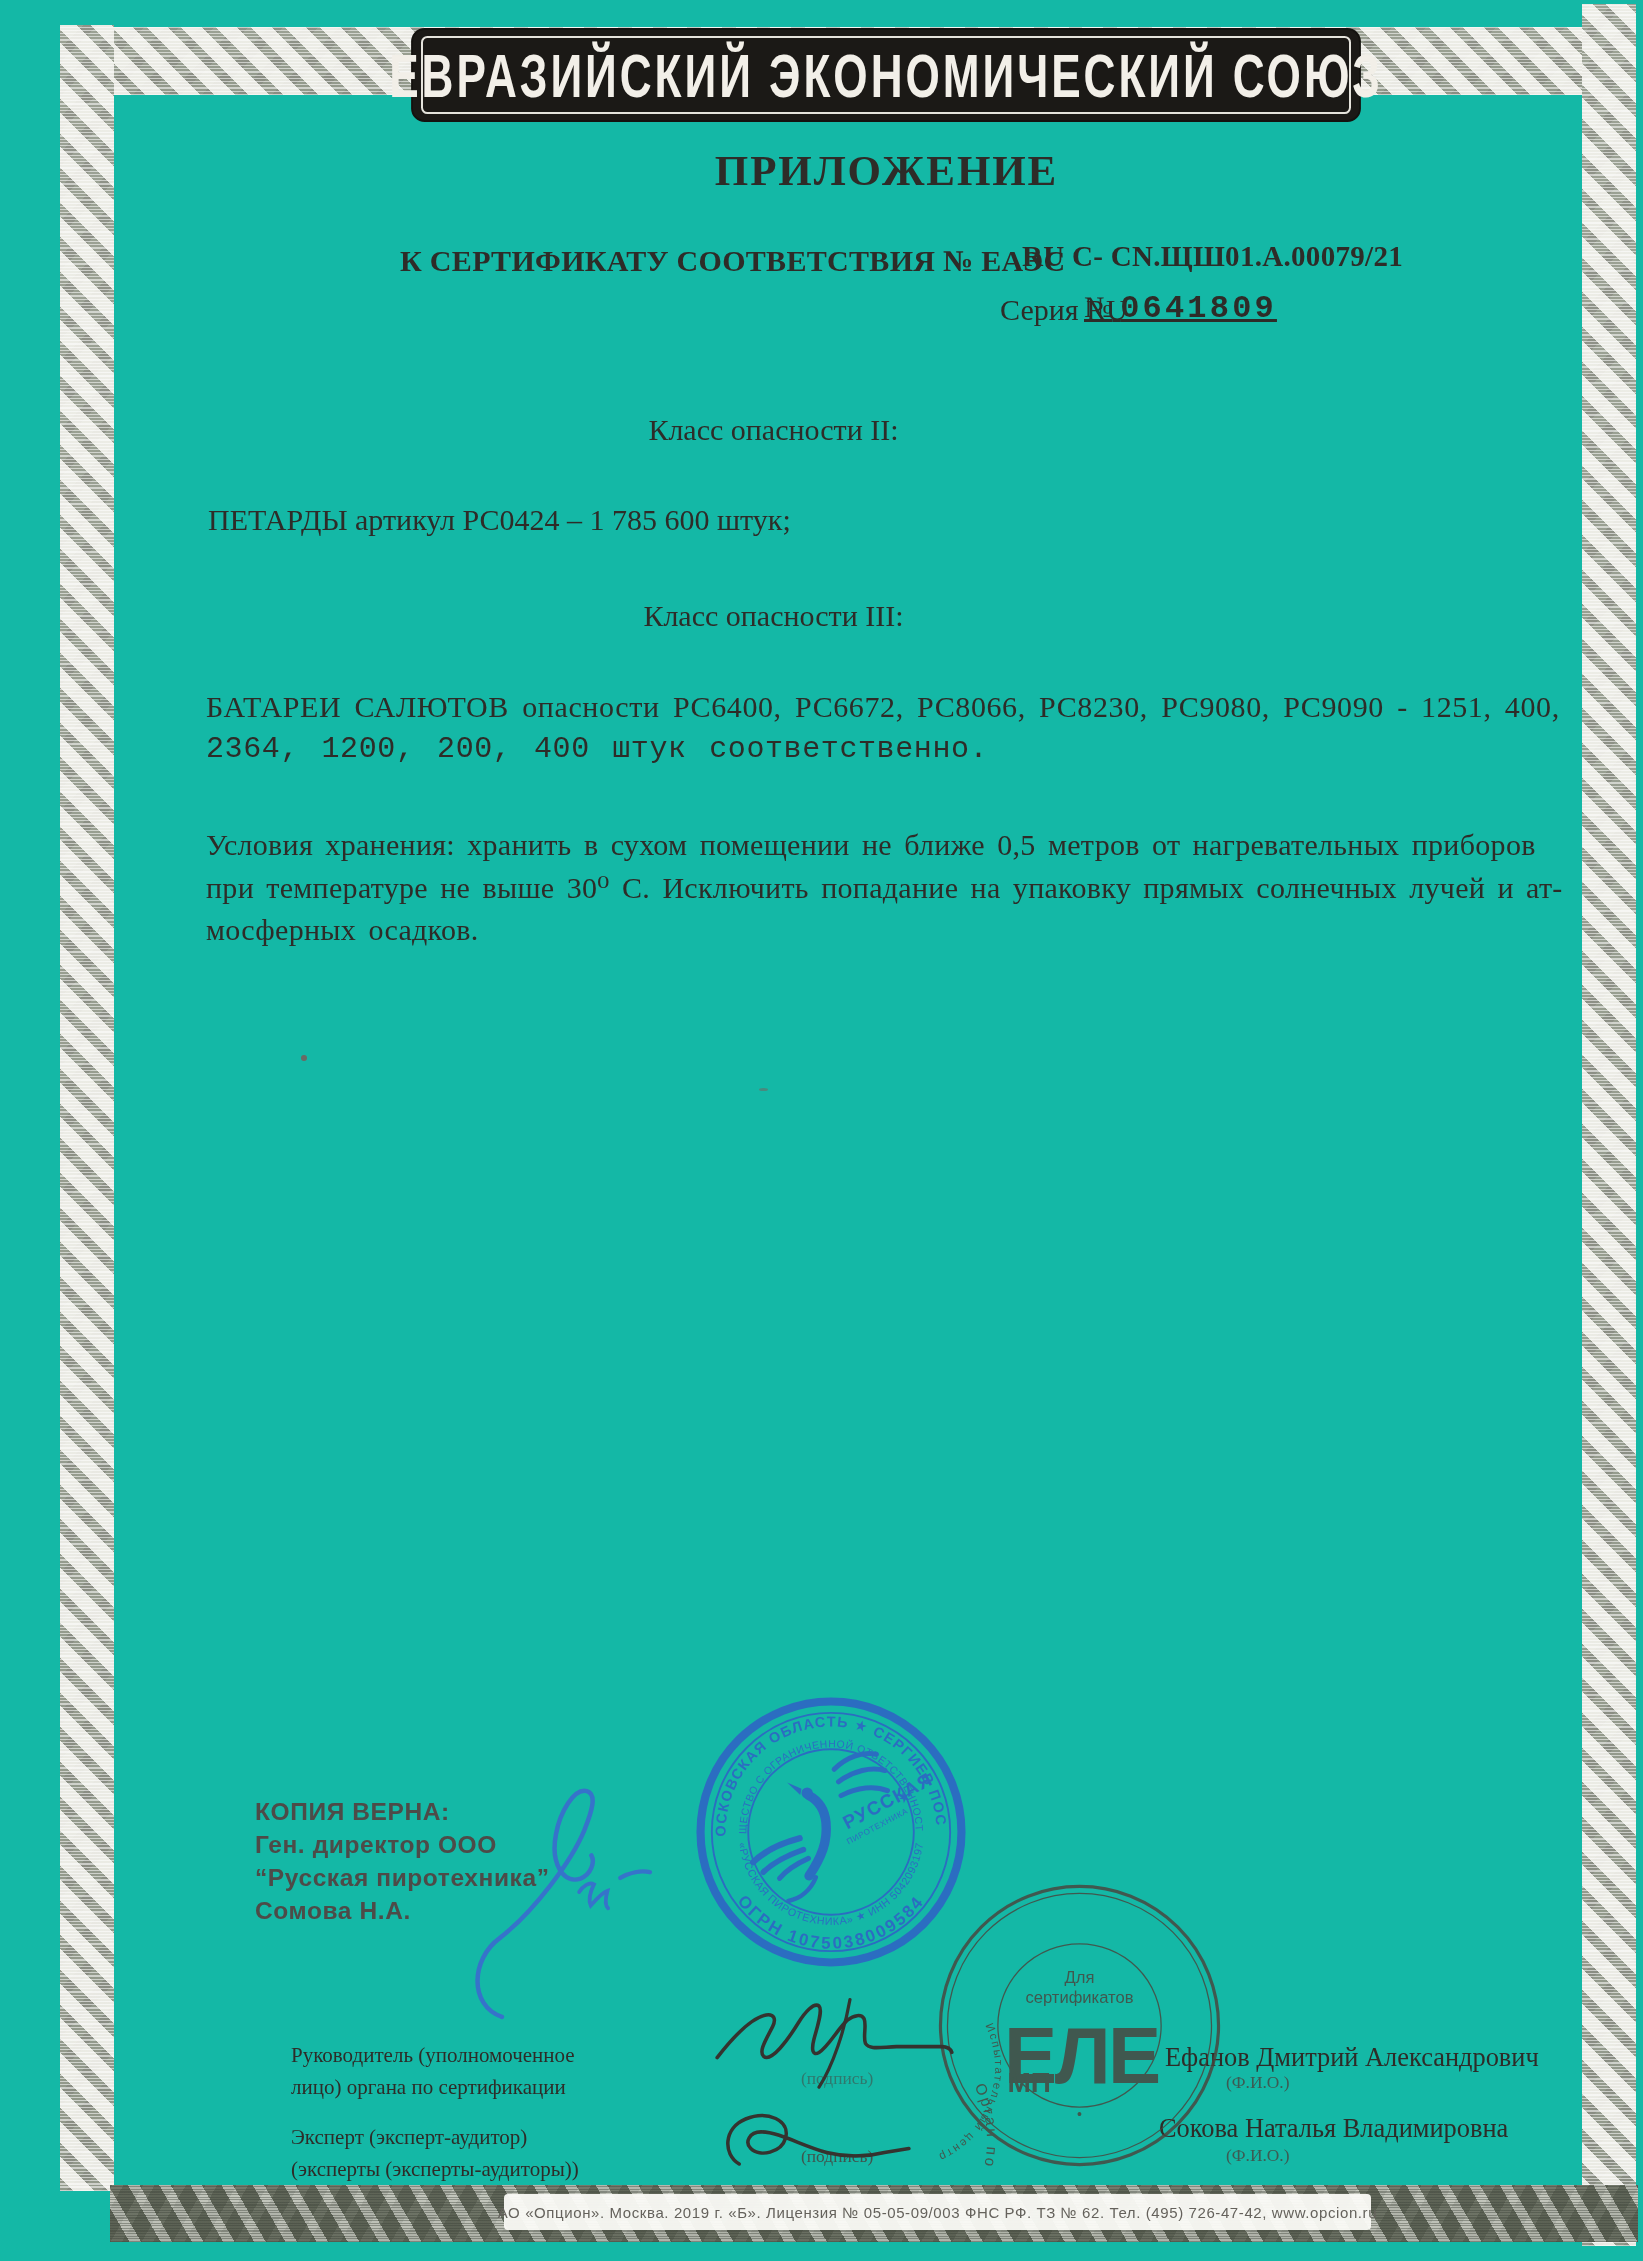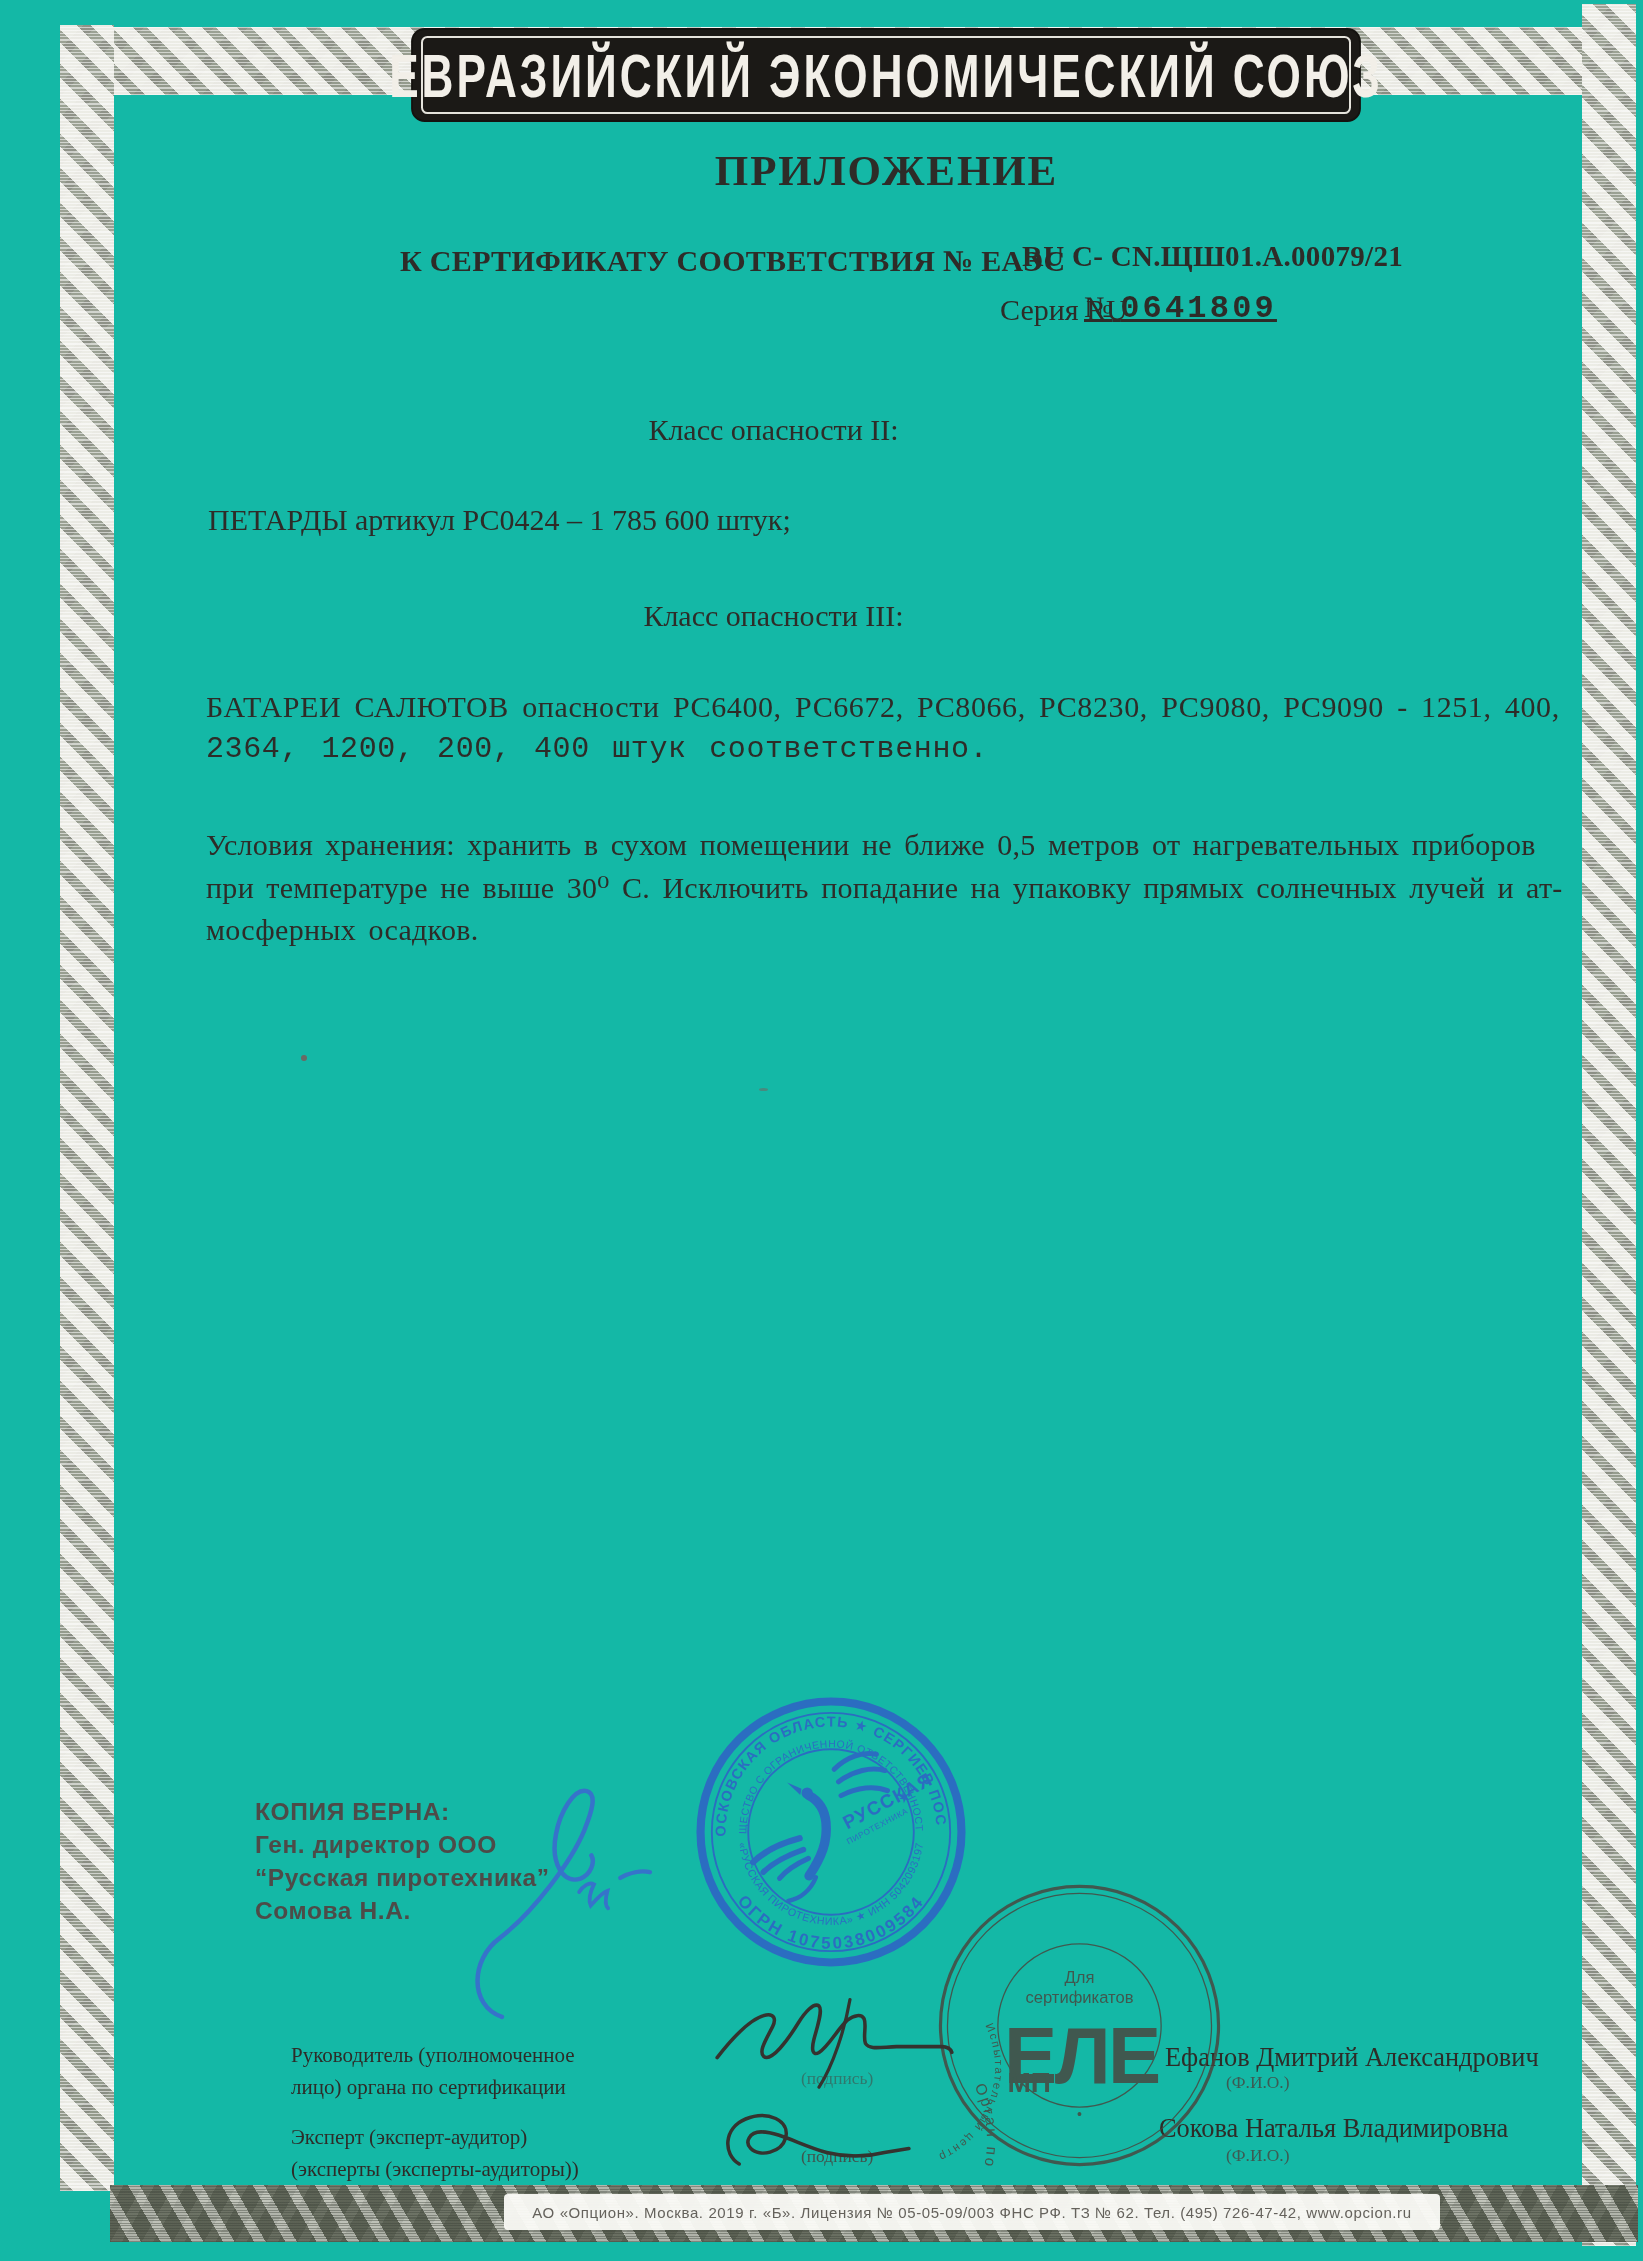--- a/index.html
+++ b/index.html
@@ -85,21 +85,21 @@
   .fio-cap2{left:1226px;top:2145px;opacity:.8;}
   
   .svg-abs{position:absolute;pointer-events:none;}
   .blue-stamp{left:693px;top:1694px;z-index:4;opacity:.88;}
   .gray-stamp{left:936px;top:1882px;z-index:4;opacity:.82;}
   .blue-sign{left:445px;top:1784px;z-index:3;}
   .black-sign1{left:712px;top:1980px;z-index:5;}
   .black-sign2{left:712px;top:2092px;z-index:5;}
   
   .fineprint{
-    position:absolute;z-index:5;left:504px;top:2194px;width:936px;height:36px;
+    position:absolute;z-index:5;left:504px;top:2194px;width:867px;height:36px;
     background:rgba(251,251,247,.95);border-radius:3.9px;
     display:flex;align-items:center;justify-content:center;
     font-family:"Liberation Sans","DejaVu Sans",sans-serif;
     font-size:15px;color:#65625c;letter-spacing:0.6px;white-space:nowrap;
   }
   .artifact{position:absolute;z-index:2;background:#6a6a64;border-radius:50%;}
 </style>
 </head>
 <body>
 

